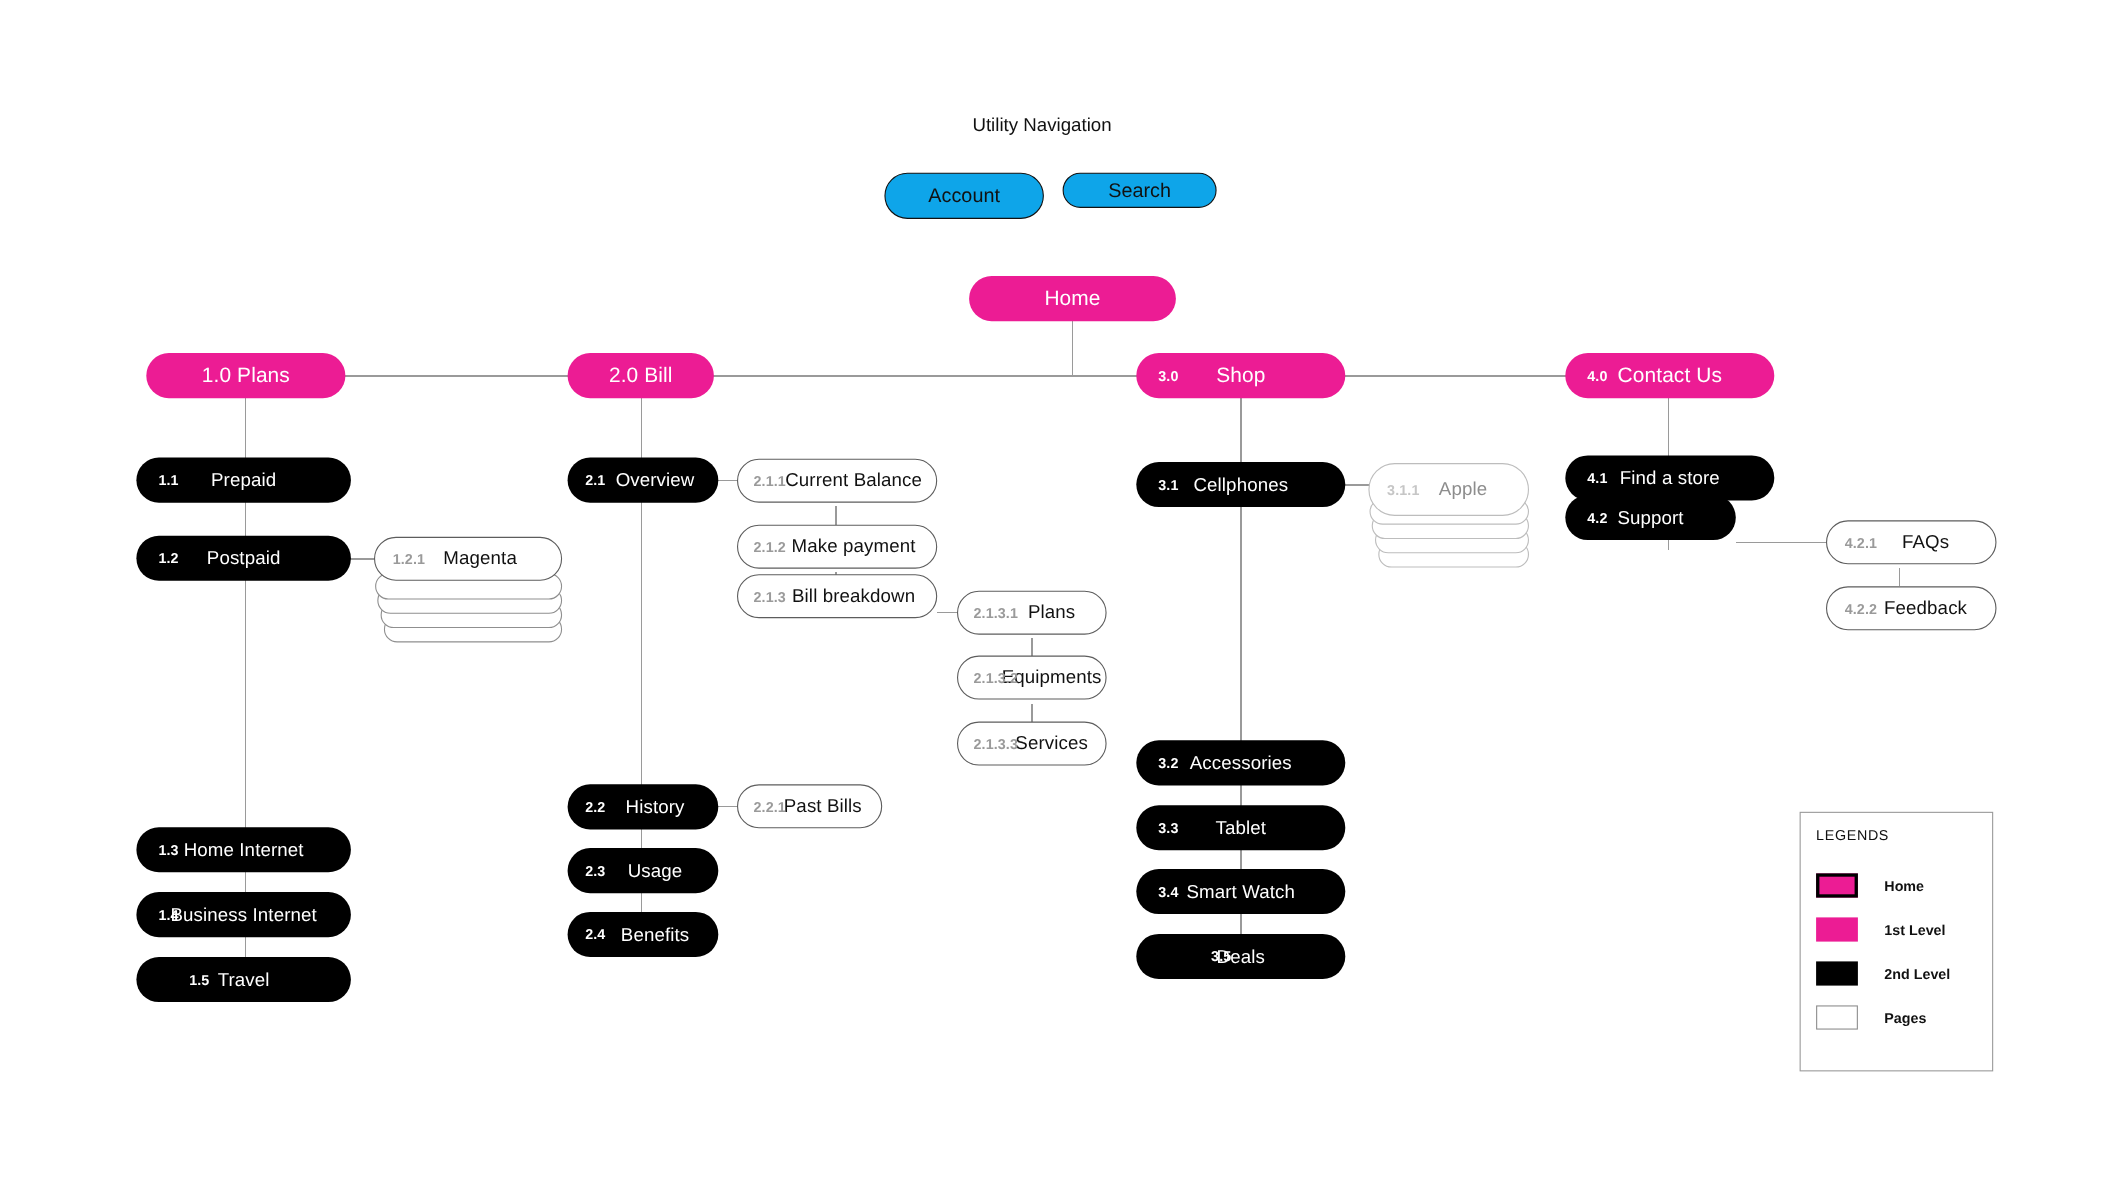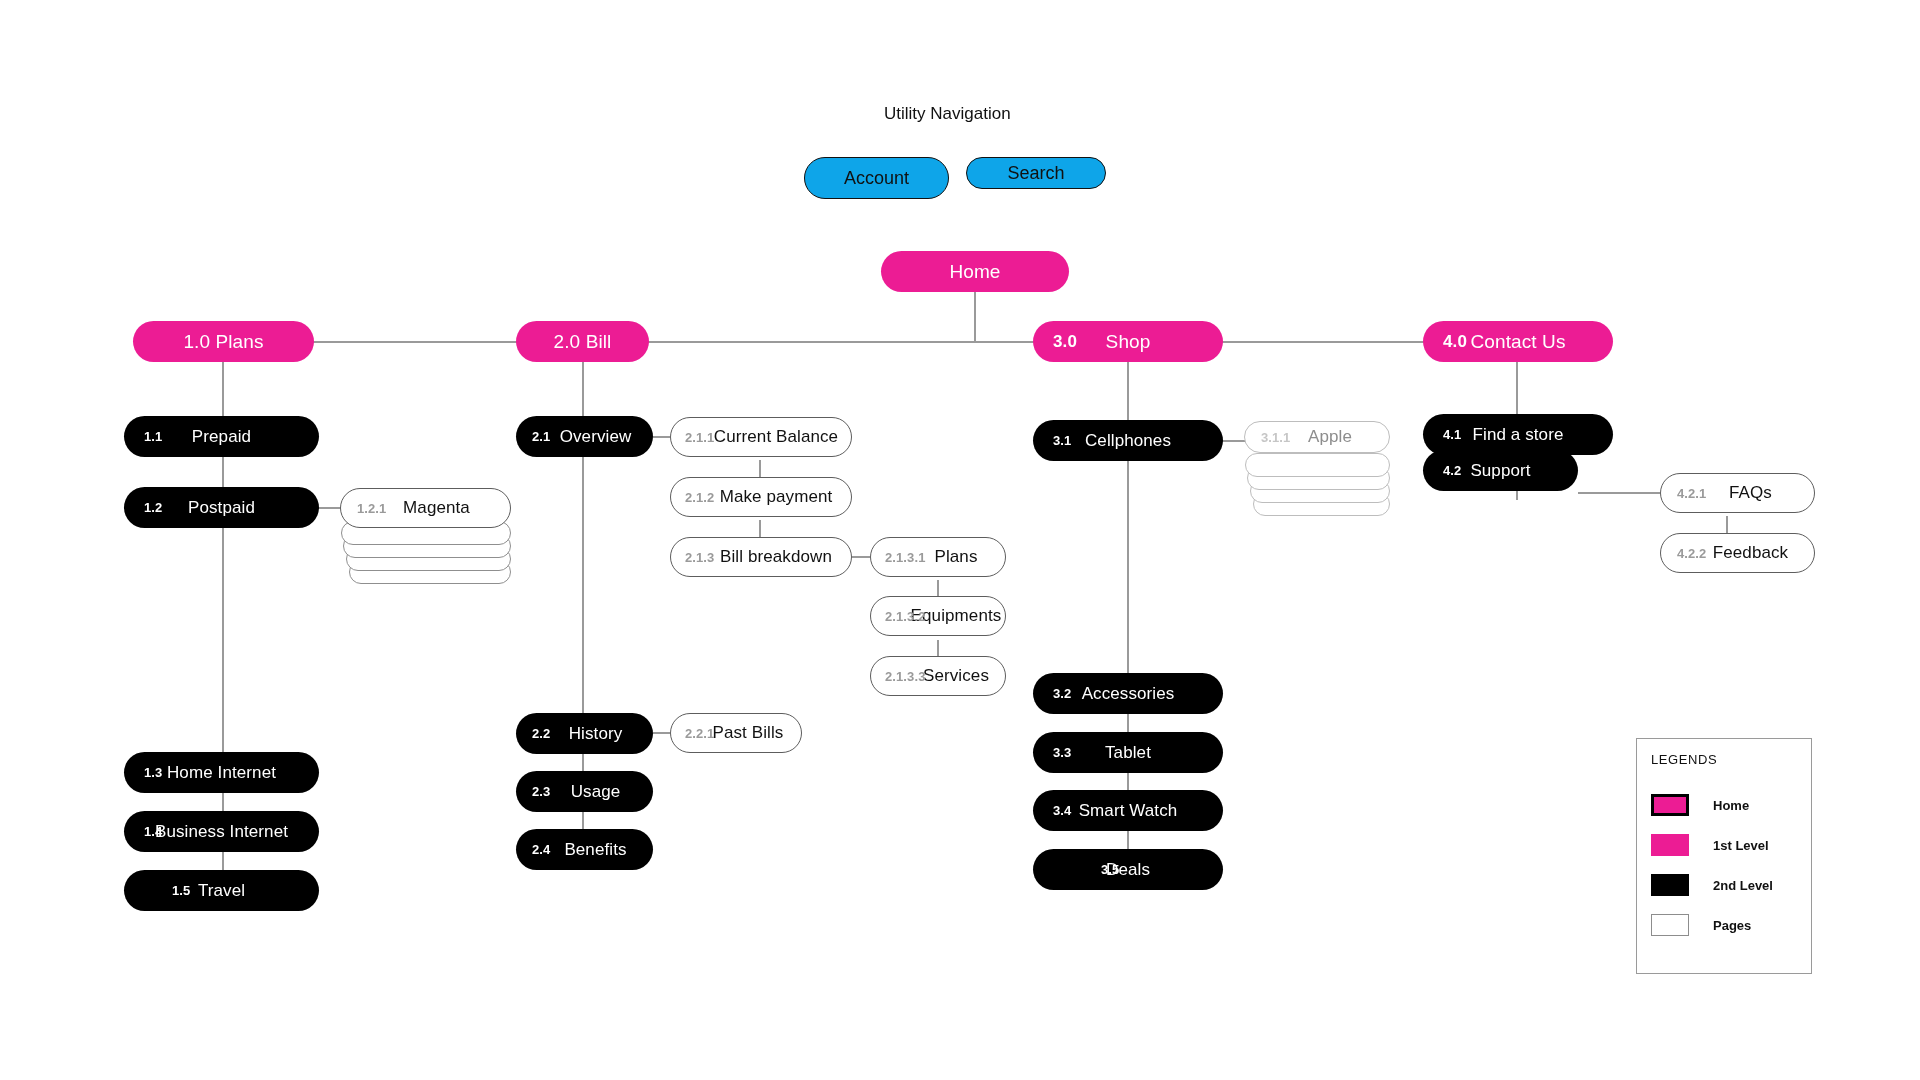--- a/index.html
+++ b/index.html
@@ -56,21 +56,21 @@
     color: #ffffff;
   }
   .n-home .lbl { font-size: 19px; }
 
   
   .n-l1 {
     background: #EC1C94;
     color: #ffffff;
   }
   .n-l1 .lbl { font-size: 19px; }
-  .n-l1 .num { color: #ffffff; font-size: 17px; }
+  .n-l1 .num { color: #ffffff; font-size: 13px; }
 
   
   .n-l2 {
     background: #000000;
     color: #ffffff;
   }
   .n-l2 .num { color: #ffffff; }
 
   
   .n-page {
@@ -270,21 +270,21 @@
   <div class="node n-page" style="left:670px; top:417px; width:182px; height:40px;">
     <span class="num" style="left:14px;">2.1.1</span>
     <span class="lbl" style="padding-left:30px;">Current Balance</span>
   </div>
 
   <div class="node n-page" style="left:670px; top:477px; width:182px; height:40px;">
     <span class="num" style="left:14px;">2.1.2</span>
     <span class="lbl" style="padding-left:30px;">Make payment</span>
   </div>
 
-  <div class="node n-page" style="left:670px; top:537px; width:182px; height:40px;">
+  <div class="node n-page" style="left:670px; top:522px; width:182px; height:40px;">
     <span class="num" style="left:14px;">2.1.3</span>
     <span class="lbl" style="padding-left:30px;">Bill breakdown</span>
   </div>
 
   <div class="node n-page" style="left:870px; top:537px; width:136px; height:40px;">
     <span class="num" style="left:14px;">2.1.3.1</span>
     <span class="lbl" style="padding-left:36px;">Plans</span>
   </div>
 
   <div class="node n-page" style="left:870px; top:596px; width:136px; height:40px;">
@@ -319,21 +319,21 @@
 
   <div class="node n-l2" style="left:1033px; top:420px; width:190px; height:41px;">
     <span class="num" style="left:20px;">3.1</span>
     <span class="lbl">Cellphones</span>
   </div>
 
   <div class="stack-layer" style="left:1253px; top:492px; width:137px; height:24px; border-color:#bdbdbd;"></div>
   <div class="stack-layer" style="left:1250px; top:479px; width:140px; height:24px; border-color:#bdbdbd;"></div>
   <div class="stack-layer" style="left:1247px; top:466px; width:143px; height:24px; border-color:#bdbdbd;"></div>
   <div class="stack-layer" style="left:1245px; top:453px; width:145px; height:24px; border-color:#bdbdbd;"></div>
-  <div class="node n-page muted" style="left:1244px; top:421px; width:146px; height:32px;">
+  <div class="node n-page muted" style="left:1244px; top:421px; width:146px; height:48px;">
     <span class="num" style="left:16px;">3.1.1</span>
     <span class="lbl" style="padding-left:26px;">Apple</span>
   </div>
 
   <div class="node n-l2" style="left:1033px; top:673px; width:190px; height:41px;">
     <span class="num" style="left:20px;">3.2</span>
     <span class="lbl">Accessories</span>
   </div>
 
   <div class="node n-l2" style="left:1033px; top:732px; width:190px; height:41px;">

